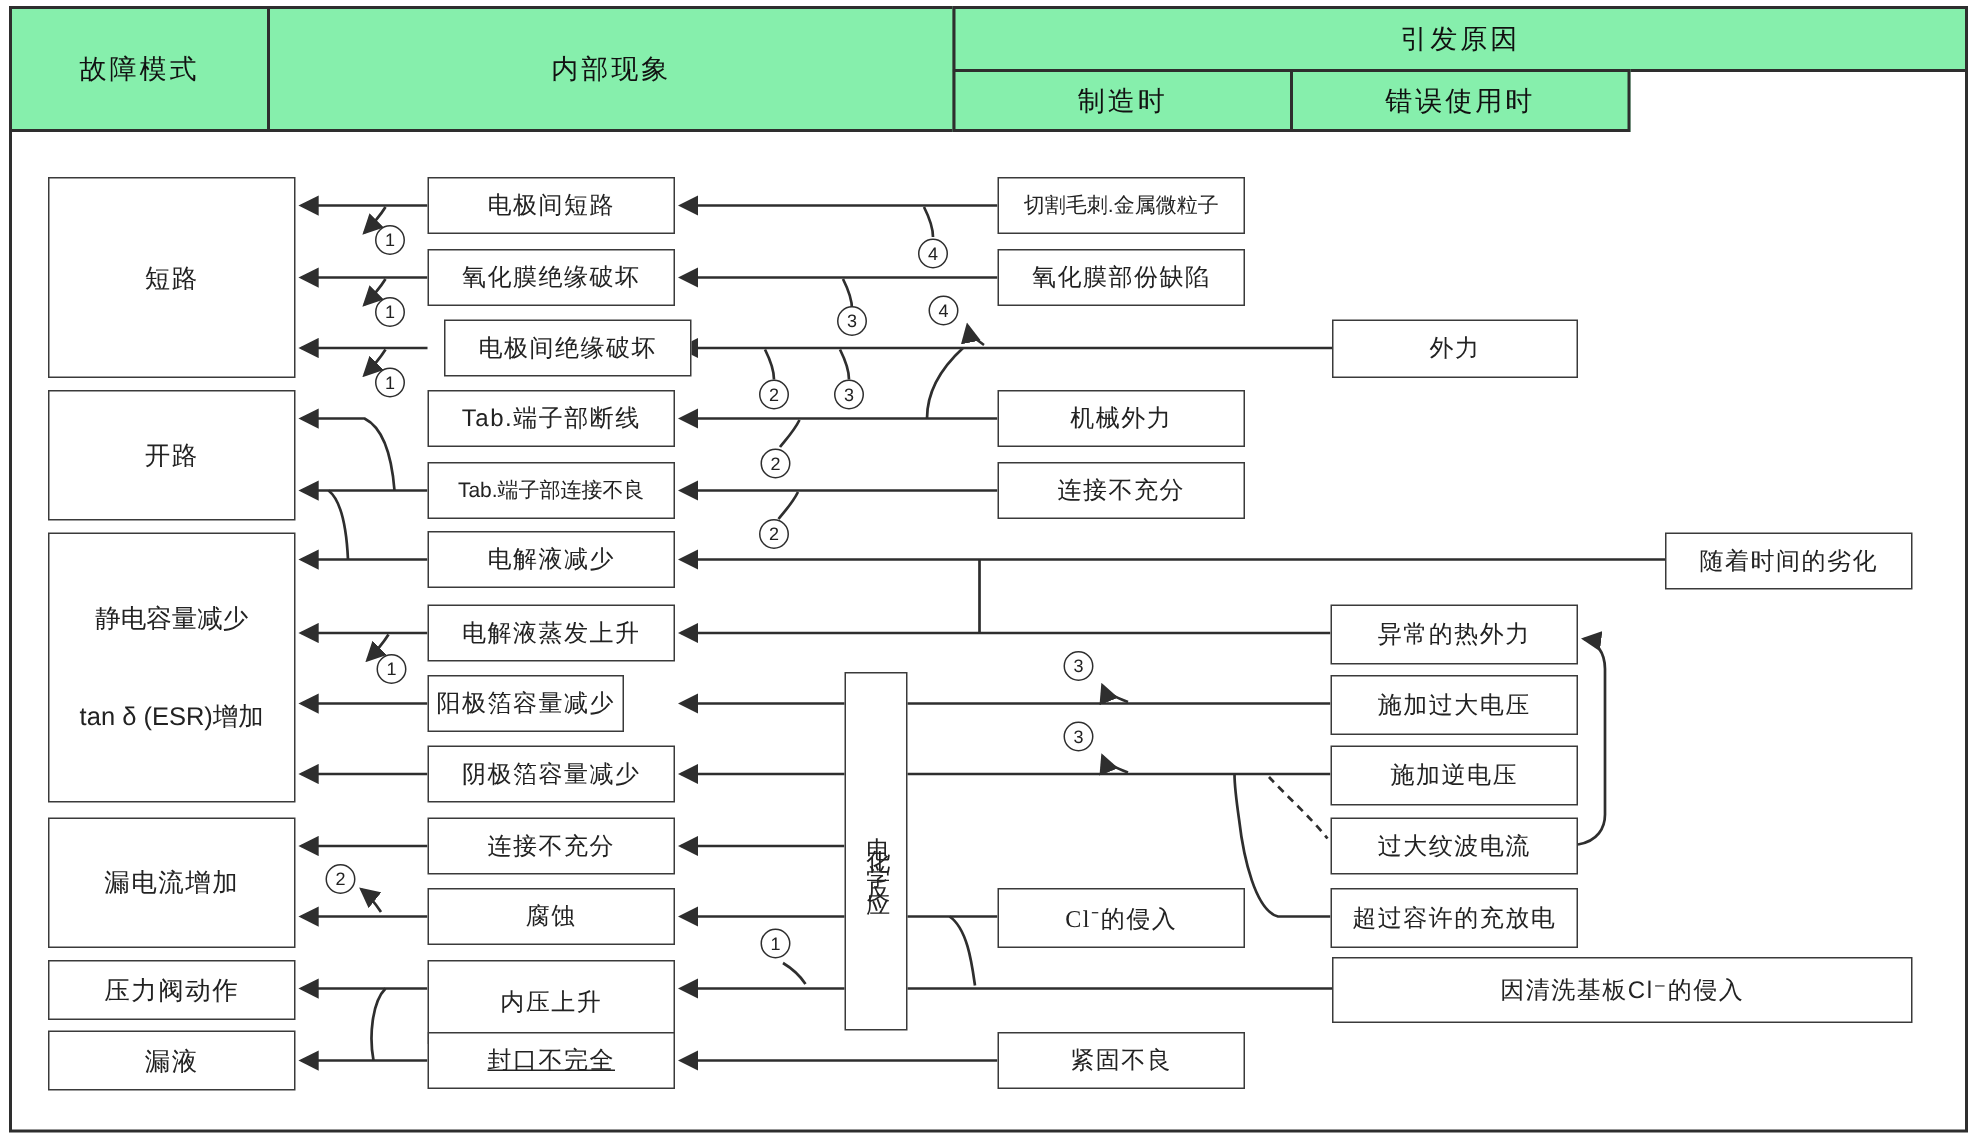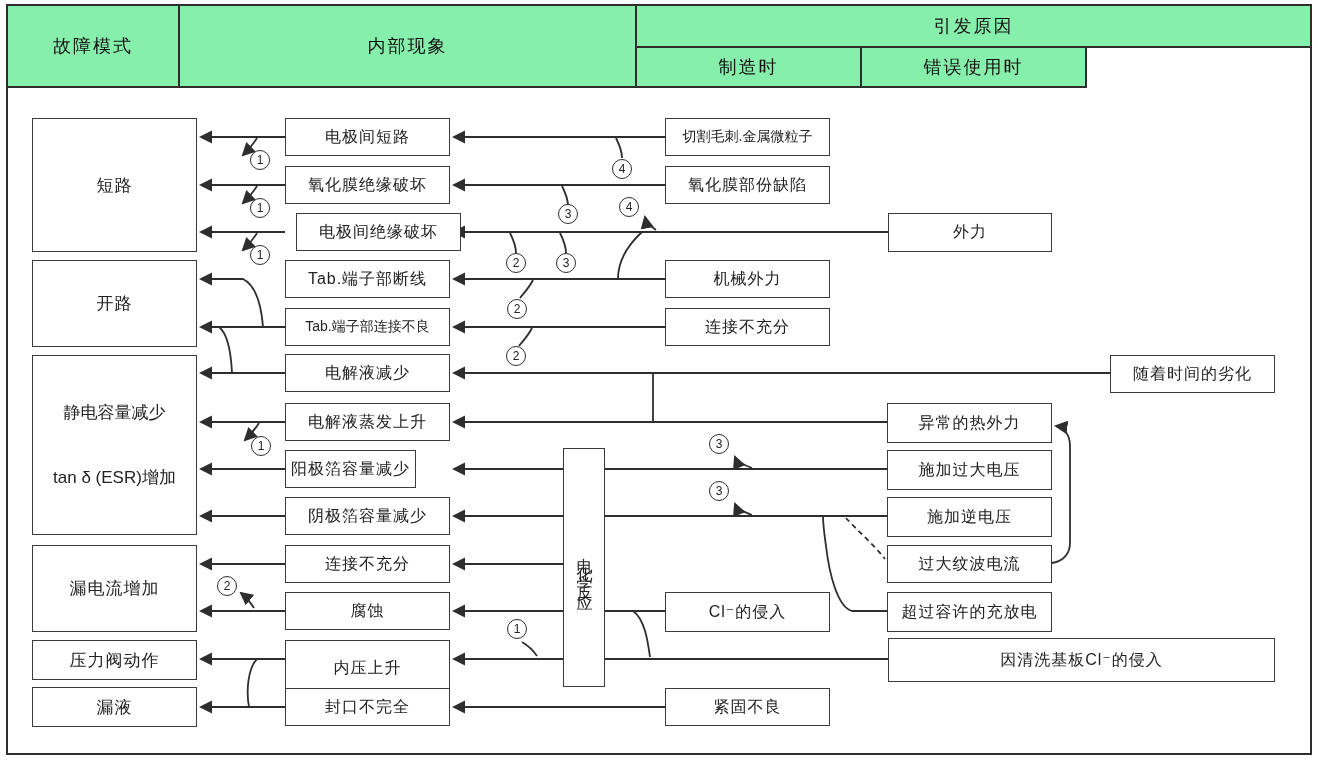--- a/index.html
+++ b/index.html
@@ -158,41 +158,41 @@
   </div>
   <div class="bx" style="left:285px;top:545px;width:165px;height:38px;">
     <span>连接不充分</span>
   </div>
   <div class="bx" style="left:285px;top:592px;width:165px;height:38px;">
     <span>腐蚀</span>
   </div>
   <div class="bx" style="left:285px;top:640px;width:165px;height:56px;justify-content:center;">
     <span>内压上升</span>
   </div>
-  <div class="bx" style="left:285px;top:688px;width:165px;height:38px;">
+  <div class="bx" style="left:285px;top:688px;width:165px;height:38px;text-decoration:underline;">
     <span>封口不完全</span>
   </div>
 
   <div class="bx vert" style="left:563px;top:448px;width:42px;height:239px;">
     <span>电化学反应</span>
   </div>
 
   <div class="bx small" style="left:665px;top:118px;width:165px;height:38px;">
     <span>切割毛刺.金属微粒子</span>
   </div>
   <div class="bx" style="left:665px;top:166px;width:165px;height:38px;">
     <span>氧化膜部份缺陷</span>
   </div>
   <div class="bx" style="left:665px;top:260px;width:165px;height:38px;">
     <span>机械外力</span>
   </div>
   <div class="bx" style="left:665px;top:308px;width:165px;height:38px;">
     <span>连接不充分</span>
   </div>
-  <div class="bx" style="left:665px;top:592px;width:165px;height:40px;">
+  <div class="bx" style="left:665px;top:592px;width:165px;height:40px;font-family:Liberation Serif, serif;">
     <span>Cl⁻的侵入</span>
   </div>
   <div class="bx" style="left:665px;top:688px;width:165px;height:38px;">
     <span>紧固不良</span>
   </div>
 
   <div class="bx" style="left:888px;top:213px;width:164px;height:39px;">
     <span>外力</span>
   </div>
   <div class="bx" style="left:887px;top:403px;width:165px;height:40px;">

